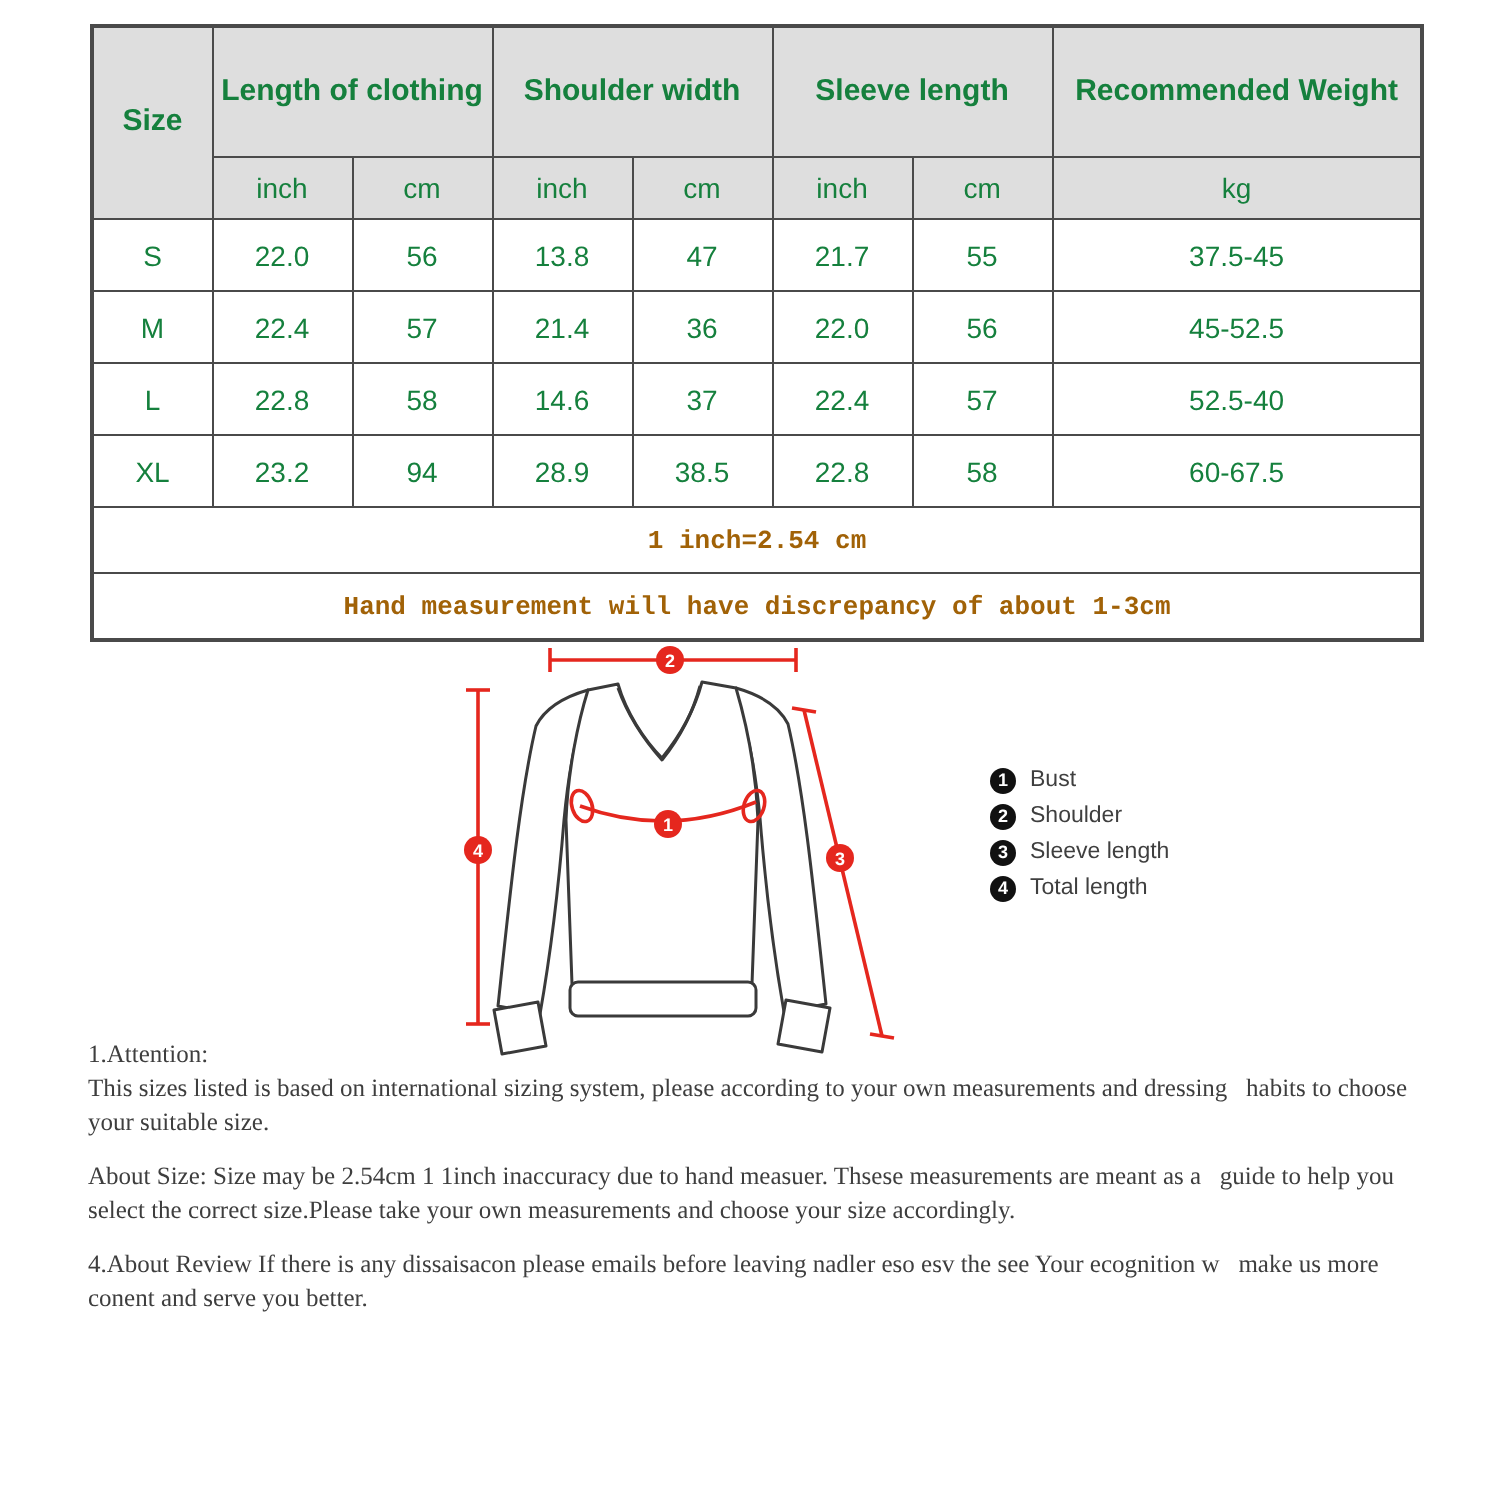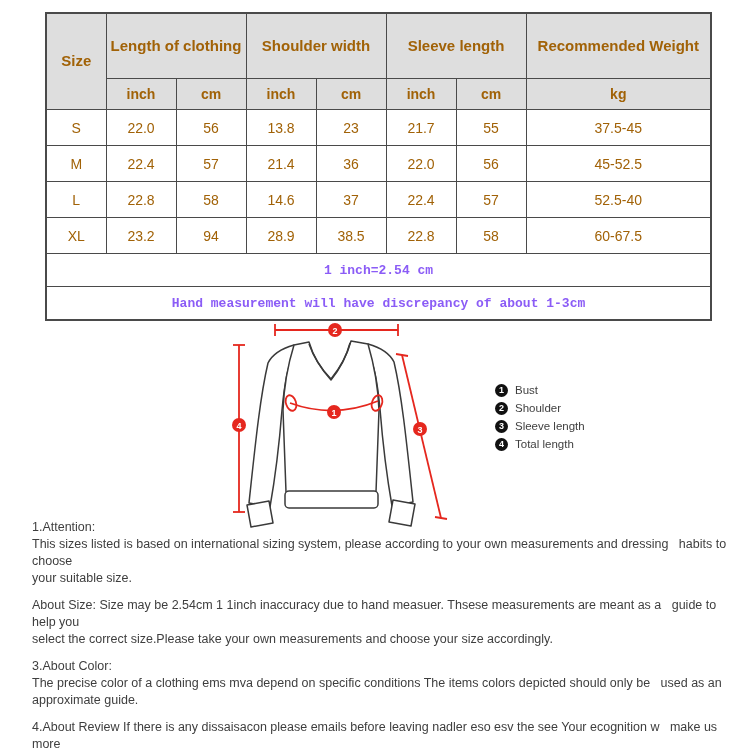--- a/index.html
+++ b/index.html
@@ -8,44 +8,44 @@
     font-family:"Liberation Sans", sans-serif;color:#3b3b3b;overflow:hidden;
   }
   
   .size-table{
     position:absolute;left:45px;top:12px;width:665px;
     border-collapse:collapse;table-layout:fixed;
     font-family:"Liberation Sans", sans-serif;
   }
   .size-table th,.size-table td{
     border:1px solid #4a4a4a;text-align:center;vertical-align:middle;
-    color:#a16207;padding:0;
+    color:#15803d;padding:0;
   }
   .size-table{border:2px solid #4a4a4a;}
   .size-table thead th{background:#dedede;}
   .hdr-main{font-size:15px;font-weight:bold;height:64px;line-height:1.25;}
-  .hdr-unit{font-size:14px;font-weight:bold;height:30px;}
+  .hdr-unit{font-size:14px;font-weight:normal;height:30px;}
   .data-row td{font-size:14px;height:35px;background:#ffffff;}
   .note-row td{
     font-family:"Liberation Mono", monospace;font-weight:bold;
-    font-size:13px;height:32px;background:#ffffff;color:#8b5cf6;
+    font-size:13px;height:32px;background:#ffffff;color:#a16207;
   }
   
   .diagram-svg{position:absolute;left:218px;top:315px;}
   .legend{position:absolute;left:495px;top:381px;}
   .legend-item{display:flex;align-items:center;height:18px;}
   .legend-badge{
     width:13px;height:13px;border-radius:50%;background:#111;color:#fff;
     font-size:9px;font-weight:bold;display:flex;align-items:center;justify-content:center;
     margin-right:7px;flex:0 0 13px;
   }
   .legend-label{font-size:11.5px;color:#3f3f3f;}
   
   .notes{position:absolute;left:28px;top:519px;width:706px;font-size:12.5px;line-height:17px;color:#3e3e3e;}
-  .note-section{margin:0 0 10px 4px;}
+  .note-section{margin:0 0 10px 16px;font-family:Liberation Serif, serif;}
   .note-heading{margin:0;}
   .note-body{margin:0;white-space:pre-wrap;}
 </style>
 </head>
 <body>
 
 <table class="size-table">
   <colgroup>
     <col style="width:60px">
       <col style="width:70px">
@@ -73,21 +73,21 @@
       <th class="hdr-unit">cm</th>
       <th class="hdr-unit">kg</th>
     </tr>
   </thead>
   <tbody>
     <tr class="data-row">
       <td>S</td>
       <td>22.0</td>
       <td>56</td>
       <td>13.8</td>
-      <td>23</td>
+      <td>47</td>
       <td>21.7</td>
       <td>55</td>
       <td>37.5-45</td>
     </tr>
     <tr class="data-row">
       <td>M</td>
       <td>22.4</td>
       <td>57</td>
       <td>21.4</td>
       <td>36</td>
@@ -193,21 +193,16 @@
   <div class="note-section">
     <p class="note-heading">1.Attention:</p>
     <p class="note-body">This sizes listed is based on international sizing system, please according to your own measurements and dressing   habits to choose
 your suitable size.</p>
   </div>
   <div class="note-section">
     <p class="note-body">About Size: Size may be 2.54cm 1 1inch inaccuracy due to hand measuer. Thsese measurements are meant as a   guide to help you
 select the correct size.Please take your own measurements and choose your size accordingly.</p>
   </div>
   <div class="note-section">
-    <p class="note-heading">3.About Color:</p>
-    <p class="note-body">The precise color of a clothing ems mva depend on specific conditions The items colors depicted should only be   used as an
-approximate guide.</p>
-  </div>
-  <div class="note-section">
     <p class="note-body">4.About Review If there is any dissaisacon please emails before leaving nadler eso esv the see Your ecognition w   make us more
 conent and serve you better.</p>
   </div>
 </div>
 
 </body></html>

